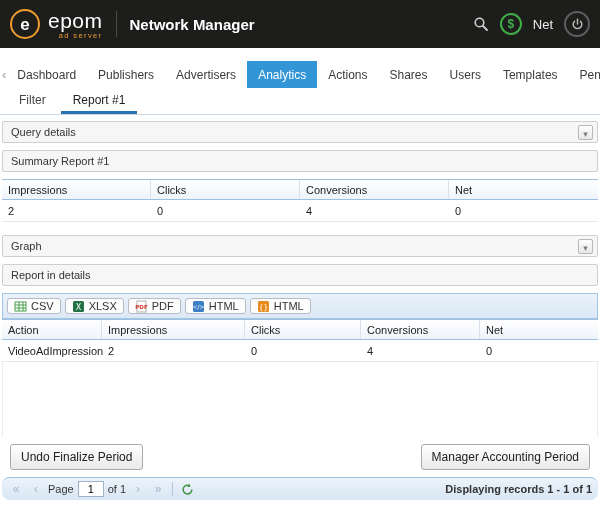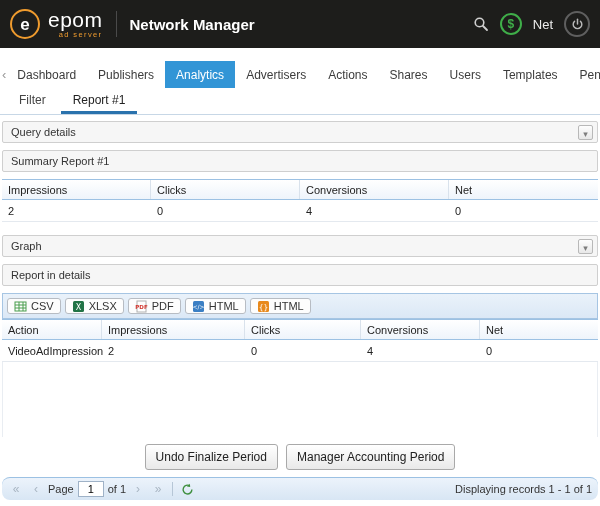--- a/index.html
+++ b/index.html
@@ -1,21 +1,21 @@
 <!DOCTYPE html>
 <html><head>
 <meta charset="utf-8">
 <style>
   * { margin:0; padding:0; box-sizing:border-box; }
   html,body { width:600px; height:506px; background:#fff; font-family:"Liberation Sans", sans-serif; }
   .app { width:600px; height:506px; display:flex; flex-direction:column; overflow:hidden; background:#fff; }
 
   
   .topbar { height:48px; background:#1d1d1b; display:flex; align-items:center; padding:0 10px; flex-shrink:0; }
-  .logo { display:flex; align-items:center; gap:8px; cursor:pointer; }
+  .logo { display:flex; align-items:flex-end; gap:8px; cursor:pointer; }
   .logo-badge { width:30px; height:30px; border:2px solid #ef9b2e; border-radius:50%; display:flex; align-items:center; justify-content:center; }
   .logo-badge::before { content:"e"; color:#fff; font-size:17px; font-weight:bold; line-height:1; }
   .logo-text { display:flex; flex-direction:column; align-items:flex-end; line-height:1; }
   .brand { color:#fff; font-size:21px; letter-spacing:.5px; }
   .brand-sub { color:#ef9b2e; font-size:7.5px; letter-spacing:1.4px; margin-top:1px; }
   .topbar-divider { width:1px; height:26px; background:#4a4a4a; margin:0 13px; }
   .app-title { color:#fff; font-size:15px; font-weight:bold; }
   .topbar-right { margin-left:auto; display:flex; align-items:center; gap:11px; }
   .icon-btn { background:none; border:none; cursor:pointer; display:flex; align-items:center; padding:0; }
   .money-circle { width:22px; height:22px; border:2px solid #3fae49; border-radius:50%; color:#3fae49; font-size:12px; font-weight:bold; display:flex; align-items:center; justify-content:center; }
@@ -50,32 +50,32 @@
   .gc { font-size:11px; color:#222; padding:0 6px; }
   .sc { width:25%; }
   .dc1 { width:100px; } .dc2 { width:143px; } .dc3 { width:116px; } .dc4 { width:119px; } .dc5 { flex:1; }
   .summary-grid { margin-bottom:13px; flex-shrink:0; }
 
   
   .report-wrap { flex:1; display:flex; flex-direction:column; min-height:0; }
   .export-toolbar { height:26px; background:linear-gradient(#eaf2fa,#dbe8f6); border:1px solid #a6c5e3; display:flex; align-items:center; gap:4px; padding:0 4px; flex-shrink:0; }
   .export-btn { height:16px; display:flex; align-items:center; gap:4px; padding:0 6px; border:1px solid #b7bcc3; border-radius:3px; background:#fdfdfd; cursor:pointer; font-size:11px; color:#333; font-family:inherit; }
   .grid-empty { flex:1; background:#fff; border-left:1px solid #e9edf2; border-right:1px solid #e9edf2; }
-  .action-bar { display:flex; justify-content:center; gap:8px; padding:7px 8px; align-items:center; flex-shrink:0; }
+  .action-bar { display:flex; justify-content:space-between; gap:8px; padding:7px 8px; align-items:center; flex-shrink:0; }
   .action-btn { height:26px; padding:0 10px; border:1px solid #a9a9a9; border-radius:3px; background:linear-gradient(#ffffff,#e9e9e9); font-size:12px; color:#222; cursor:pointer; font-family:inherit; }
 
   
   .paging-bar { height:23px; background:linear-gradient(#ecf3fb,#d8e6f4); border-top:1px solid #9cc1e3; display:flex; align-items:center; padding:0 6px; gap:4px; font-size:11px; color:#333; flex-shrink:0;border-radius:8px; }
   .pg-btn { width:16px; height:16px; display:flex; align-items:center; justify-content:center; color:#6f8194; cursor:pointer; font-size:12px; line-height:1; }
   .pg-btn.disabled { color:#a9b6c3; cursor:default; }
   .pg-first::before { content:"«"; } .pg-prev::before { content:"‹"; }
   .pg-next::before { content:"›"; } .pg-last::before { content:"»"; }
   .page-input { width:26px; height:16px; border:1px solid #9fb2c7; font-size:11px; text-align:center; padding:0; font-family:inherit; }
   .pg-sep { width:1px; height:14px; background:#b6c6d6; margin:0 2px; }
-  .pg-status { margin-left:auto; font-size:11px; color:#333; }
+  .pg-status { margin-left:auto; font-size:11px; color:#333;font-weight:bold; }
 </style>
 </head>
 <body>
 
 <div class="app">
 
   <header class="topbar">
     <div class="logo">
       <span class="logo-badge"></span>
       <span class="logo-text">
@@ -102,22 +102,22 @@
           <path d="M4.4 3.9a5.3 5.3 0 1 0 7.2 0" fill="none" stroke="#b9b9b9" stroke-width="1.8" stroke-linecap="round"></path>
         </svg>
       </button>
     </div>
   </header>
 
   <nav class="mainnav">
     <span class="nav-scroll left"></span>
     <a class="nav-item">Dashboard</a>
     <a class="nav-item">Publishers</a>
+    <a class="nav-item">Advertisers</a>
     <a class="nav-item active">Analytics</a>
-    <a class="nav-item">Advertisers</a>
     <a class="nav-item">Actions</a>
     <a class="nav-item">Shares</a>
     <a class="nav-item">Users</a>
     <a class="nav-item">Templates</a>
     <a class="nav-item">Pending Site</a>
 
   </nav>
 
   <div class="subtabs">
     <a class="subtab">Filter</a>

